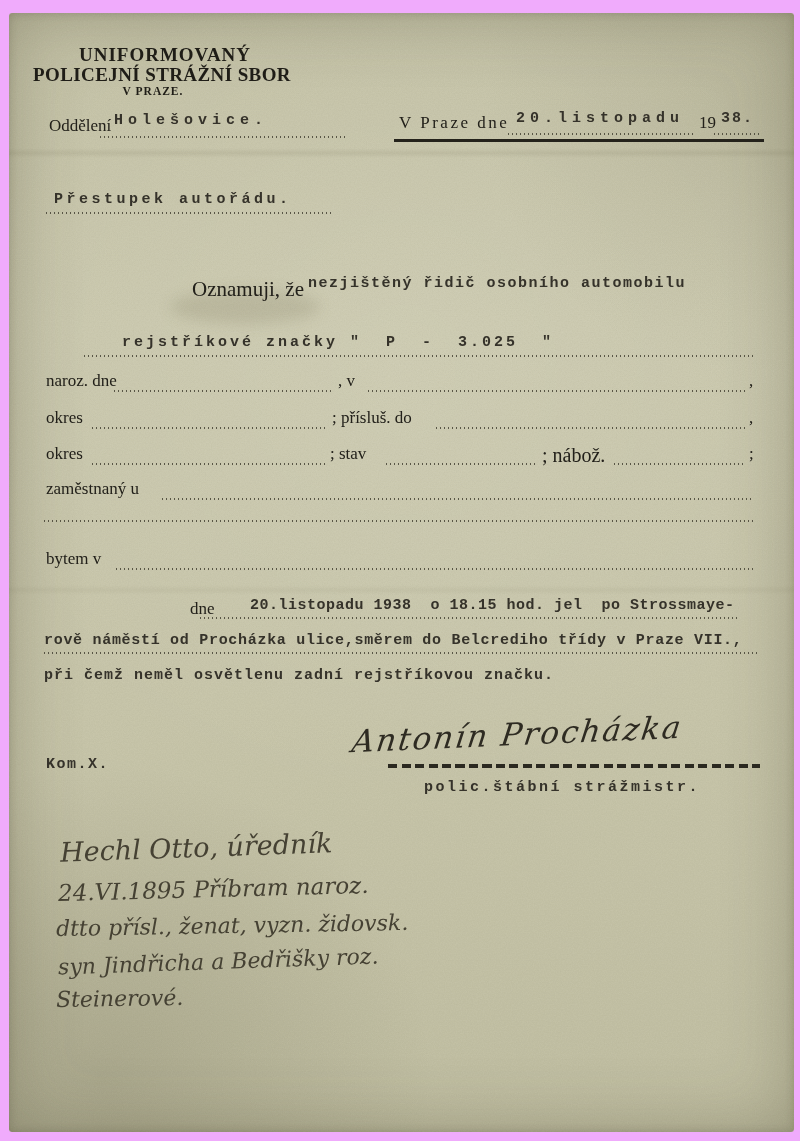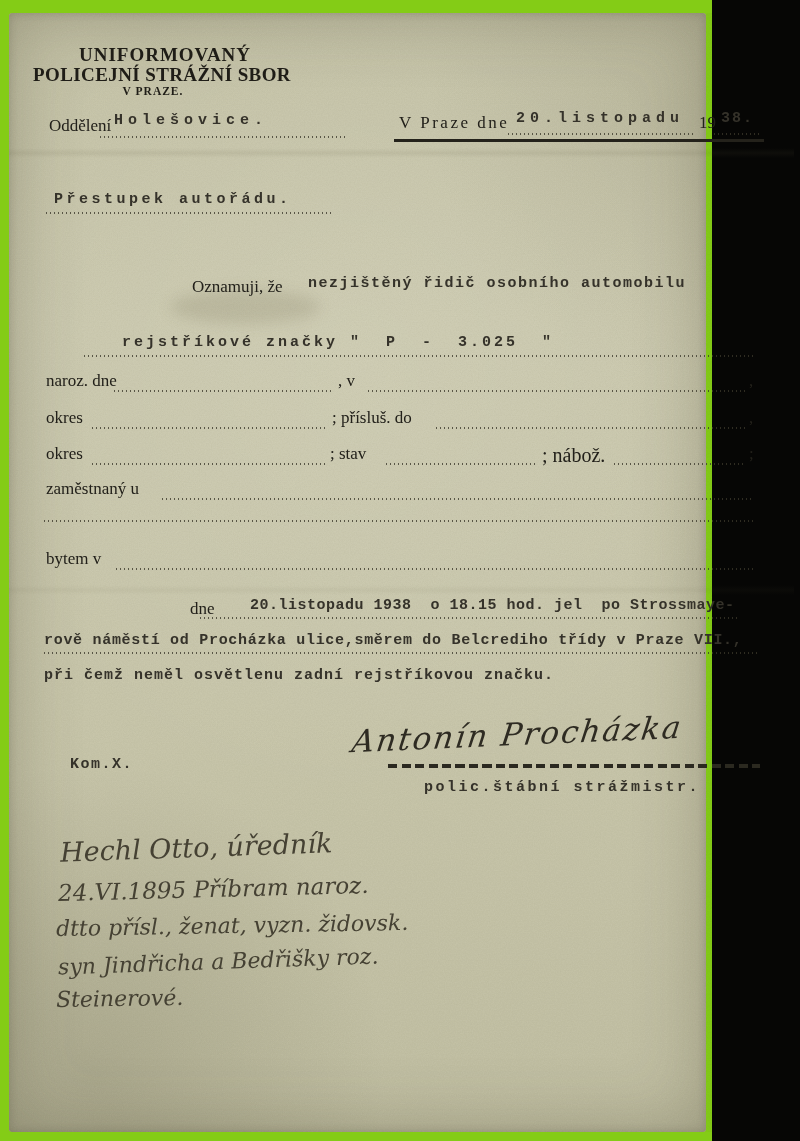--- a/index.html
+++ b/index.html
@@ -2,21 +2,21 @@
 <html><head>
 <meta charset="utf-8">
 <style>
   html,body{margin:0;padding:0;}
   body{
     width:800px;height:1141px;
     background:#060605;
     font-family:"Liberation Serif", serif;
     overflow:hidden;
   }
-  .scan{position:relative;width:712px;height:1141px;background:#84cc16;}
+  .scan{position:relative;width:800px;height:1141px;background:#f0abfc;}
   .paper{
     position:absolute;left:9px;top:13px;right:6px;bottom:9px;
     background:
       radial-gradient(ellipse 90% 60% at 50% 32%, rgba(255,255,244,.10), rgba(0,0,0,0) 65%),
       radial-gradient(ellipse 60% 40% at 12% 95%, rgba(70,66,42,.18), rgba(0,0,0,0) 70%),
       radial-gradient(ellipse 50% 35% at 95% 8%, rgba(90,86,60,.10), rgba(0,0,0,0) 70%),
       linear-gradient(180deg,#c7c5aa 0%, #cdcbb1 28%, #cac8ad 62%, #c3c1a5 100%);
     border-radius:3px;
     box-shadow: inset 0 0 70px rgba(62,58,38,.30), inset 0 0 10px rgba(55,52,34,.22);
   }
@@ -65,21 +65,21 @@
   <div class="dot" style="left:508px;top:133px;width:186px;"></div>
   <div class="abs typed" style="left:516px;top:110px;letter-spacing:5px;">20.listopadu</div>
   <div class="abs serif" style="left:699px;top:113px;font-size:17px;">19</div>
   <div class="dot" style="left:714px;top:133px;width:46px;"></div>
   <div class="abs typed" style="left:721px;top:110px;letter-spacing:2px;">38.</div>
   <div class="solid" style="left:394px;top:139px;width:370px;height:2.5px;"></div>
 
   <div class="dot" style="left:46px;top:212px;width:288px;"></div>
   <div class="abs typed" style="left:54px;top:191px;letter-spacing:3.5px;">Přestupek autořádu.</div>
 
-  <div class="abs serif" style="left:192px;top:277px;font-size:17px;">Oznamuji, že</div>
+  <div class="abs serif" style="left:192px;top:277px;font-size:21px;">Oznamuji, že</div>
   <div class="abs typed" style="left:308px;top:275px;letter-spacing:1.5px;">nezjištěný řidič osobního automobilu</div>
 
   <div class="dot" style="left:84px;top:355px;width:670px;"></div>
   <div class="abs typed" style="left:122px;top:334px;letter-spacing:3px;">rejstříkové značky "  P  -  3.025  "</div>
 
   <div class="abs serif" style="left:46px;top:371px;font-size:17px;">naroz. dne</div>
   <div class="dot" style="left:114px;top:390px;width:220px;"></div>
   <div class="abs serif" style="left:338px;top:371px;font-size:17px;">, v</div>
   <div class="dot" style="left:368px;top:390px;width:378px;"></div>
   <div class="abs serif" style="left:749px;top:371px;font-size:17px;">,</div>
@@ -107,21 +107,21 @@
   <div class="dot" style="left:116px;top:568px;width:640px;"></div>
 
   <div class="abs serif" style="left:190px;top:599px;font-size:17px;">dne</div>
   <div class="dot" style="left:200px;top:617px;width:540px;"></div>
   <div class="abs typed" style="left:250px;top:597px;letter-spacing:.5px;">20.listopadu 1938  o 18.15 hod. jel  po Strossmaye-</div>
   <div class="dot" style="left:44px;top:652px;width:716px;"></div>
   <div class="abs typed" style="left:44px;top:632px;letter-spacing:.7px;">rově náměstí od Procházka ulice,směrem do Belcrediho třídy v Praze VII.,</div>
   <div class="abs typed" style="left:44px;top:667px;letter-spacing:1px;">při čemž neměl osvětlenu zadní rejstříkovou značku.</div>
 
   <div class="abs hand" style="left:352px;top:716px;font-size:31px;letter-spacing:2px;color:#2e2b22;transform:rotate(-2.5deg) skewX(-10deg);">Antonín Procházka</div>
-  <div class="abs typed" style="left:46px;top:756px;letter-spacing:1.5px;margin-left:24px;">Kom.X.</div>
+  <div class="abs typed" style="left:46px;top:756px;letter-spacing:1.5px;">Kom.X.</div>
   <div class="dash" style="left:388px;top:764px;width:372px;"></div>
   <div class="abs typed" style="left:424px;top:779px;letter-spacing:2.5px;">polic.štábní strážmistr.</div>
 
   <div class="abs hand" style="left:60px;top:832px;font-size:27px;transform:rotate(-2deg);">Hechl Otto, úředník</div>
   <div class="abs hand" style="left:58px;top:876px;font-size:23px;transform:rotate(-1.5deg);">24.VI.1895 Příbram naroz.</div>
   <div class="abs hand" style="left:56px;top:913px;font-size:22px;transform:rotate(-1deg);">dtto přísl., ženat, vyzn. židovsk.</div>
   <div class="abs hand" style="left:58px;top:949px;font-size:22px;transform:rotate(-2deg);">syn Jindřicha a Bedřišky roz.</div>
   <div class="abs hand" style="left:56px;top:986px;font-size:22px;transform:rotate(-1deg);">Steinerové.</div>
 </div>
 

